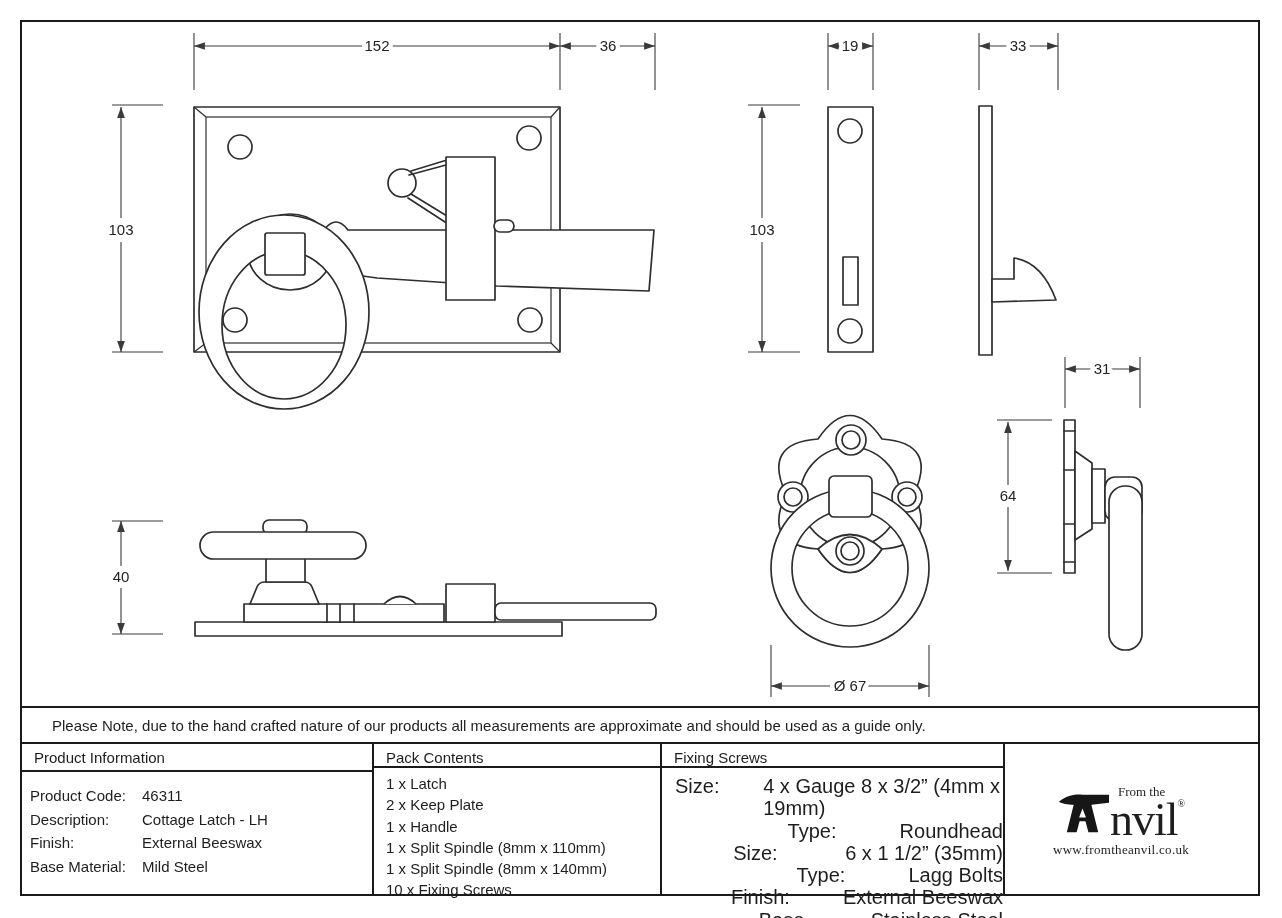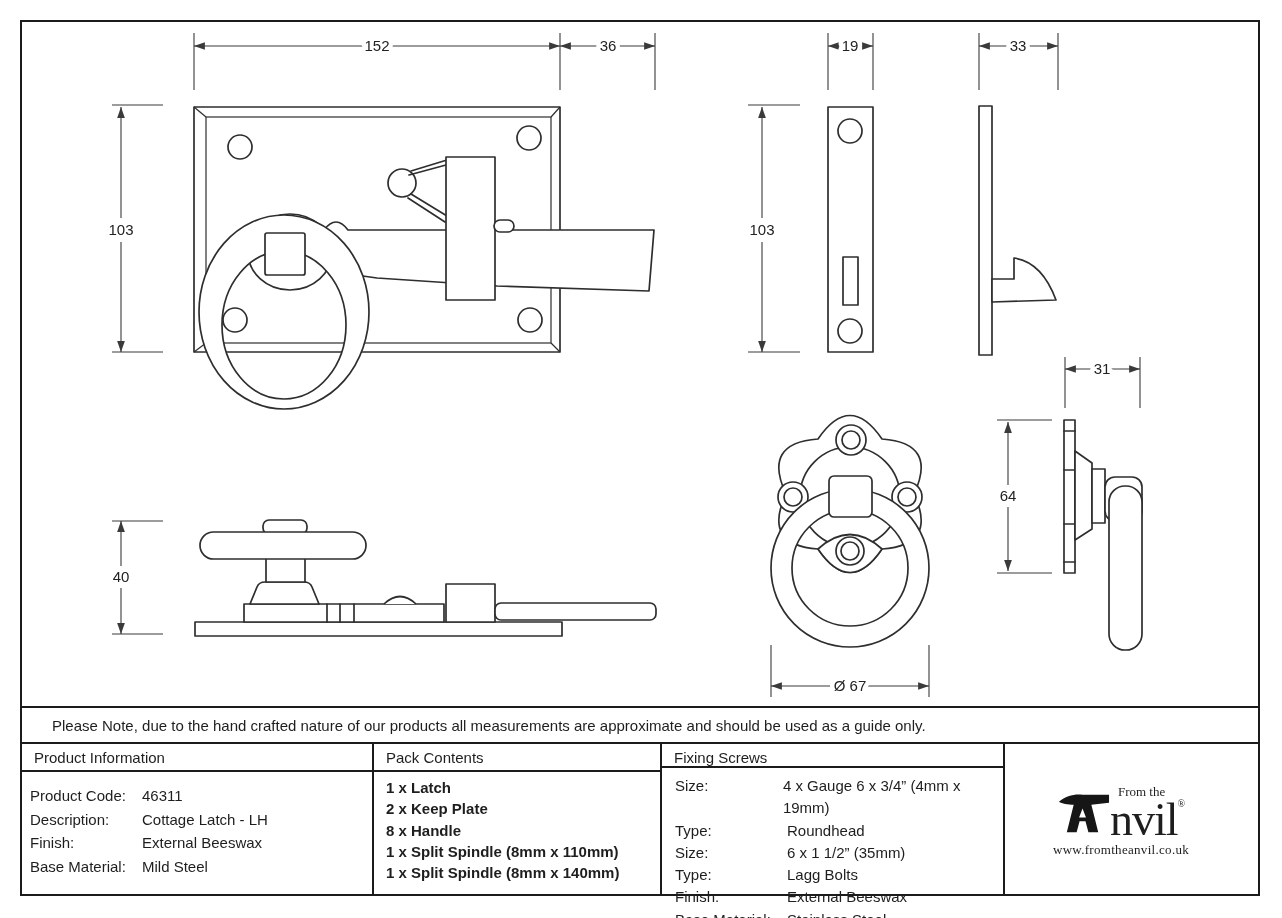--- a/index.html
+++ b/index.html
@@ -28,24 +28,24 @@
   .tcol { box-sizing:border-box; border-right:2px solid #1b1b1b; display:flex; flex-direction:column; }
   .tcol.c1 { width:352px; }
   .tcol.c2 { width:288px; }
   .tcol.c3 { width:343px; }
   .tcol.c4 { width:216px; border-right:none; align-items:center; justify-content:center; }
   .thead { height:28px; box-sizing:border-box; border-bottom:2px solid #1b1b1b; padding:5px 0 0 12px; font-size:15px; }
   .tbody { flex:1; box-sizing:border-box; }
   .c1 .tbody { padding:12px 0 0 8px; }
   .c1 .spec-row { display:flex; line-height:23.5px; font-size:15px; }
   .c1 .spec-row .lbl { width:112px; }
-  .c2 .tbody { padding:5px 4px 0 12px;font-weight:bold; }
+  .c2 .tbody { padding:5px 4px 0 12px; }
   .c2 .pack-item { line-height:21.3px; font-size:15px; }
   .c3 .tbody { padding:7px 0 0 13px; }
-  .c3 .spec-row { display:flex; line-height:22.3px; font-size:15px; }
+  .c3 .spec-row { display:flex; line-height:22.3px; font-size:20px;justify-content:flex-end; }
   .c3 .spec-row .lbl { width:112px; }
 
   
   .logo-box { text-align:center;margin-left:16px; }
   .logo-main { display:flex; align-items:flex-start; justify-content:center; }
   .anvil-svg { width:54px; height:52px; margin-top:7px; }
   .logo-right { display:flex; flex-direction:column; align-items:flex-start; margin-left:-1px; }
   .fromthe { font-family:"Liberation Serif", serif; font-size:13px; margin-left:8px; margin-top:4px; }
   .nvil { font-family:"Liberation Serif", serif; font-size:46px; line-height:0.82; letter-spacing:-1px; }
   .reg { font-family:"Liberation Serif", serif; font-size:10px; vertical-align:28px; letter-spacing:0; }
@@ -227,32 +227,33 @@
           <span class="val">Mild Steel</span>
         </div>
       </div>
     </div>
 
     <div class="tcol c2">
       <div class="thead">Pack Contents</div>
       <div class="tbody">
         <div class="pack-item">1 x Latch</div>
         <div class="pack-item">2 x Keep Plate</div>
-        <div class="pack-item">8 x Handle</div>
+        <div class="pack-item">1 x Handle</div>
         <div class="pack-item">1 x Split Spindle (8mm x 110mm)</div>
         <div class="pack-item">1 x Split Spindle (8mm x 140mm)</div>
+        <div class="pack-item">10 x Fixing Screws</div>
       </div>
     </div>
 
     <div class="tcol c3">
       <div class="thead">Fixing Screws</div>
       <div class="tbody">
         <div class="spec-row">
           <span class="lbl">Size:</span>
-          <span class="val">4 x Gauge 6 x 3/4” (4mm x 19mm)</span>
+          <span class="val">4 x Gauge 8 x 3/2” (4mm x 19mm)</span>
         </div>
         <div class="spec-row">
           <span class="lbl">Type:</span>
           <span class="val">Roundhead</span>
         </div>
         <div class="spec-row">
           <span class="lbl">Size:</span>
           <span class="val">6 x 1 1/2” (35mm)</span>
         </div>
         <div class="spec-row">

